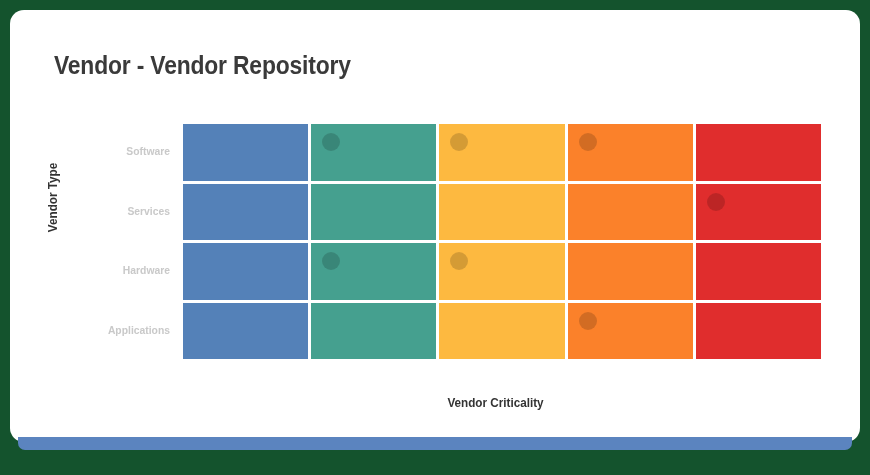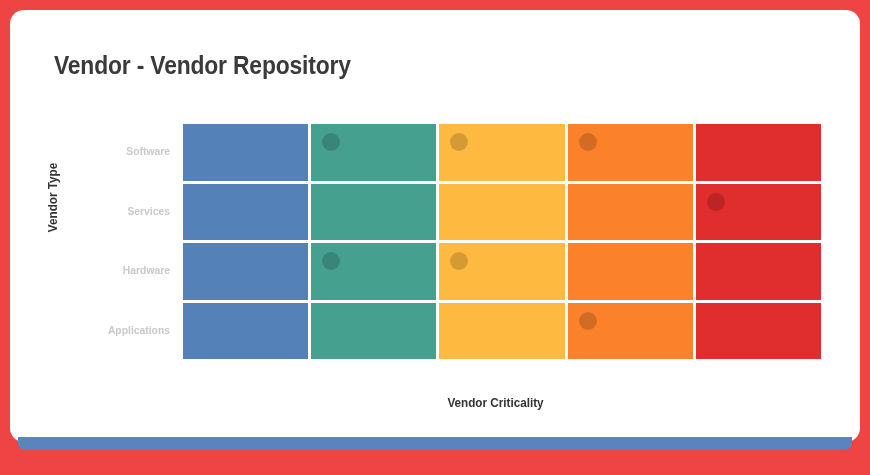--- a/index.html
+++ b/index.html
@@ -11,21 +11,21 @@
     width: 870px;
     height: 475px;
     overflow: hidden;
     font-family: "Liberation Sans", sans-serif;
   }
 
   #screen {
     position: relative;
     width: 870px;
     height: 475px;
-    background: #ef4444;
+    background: #14532d;
   }
 
   
   .card {
     position: absolute;
     left: 10px;
     top: 10px;
     width: 850px;
     height: 432px;
     background: #ffffff;

